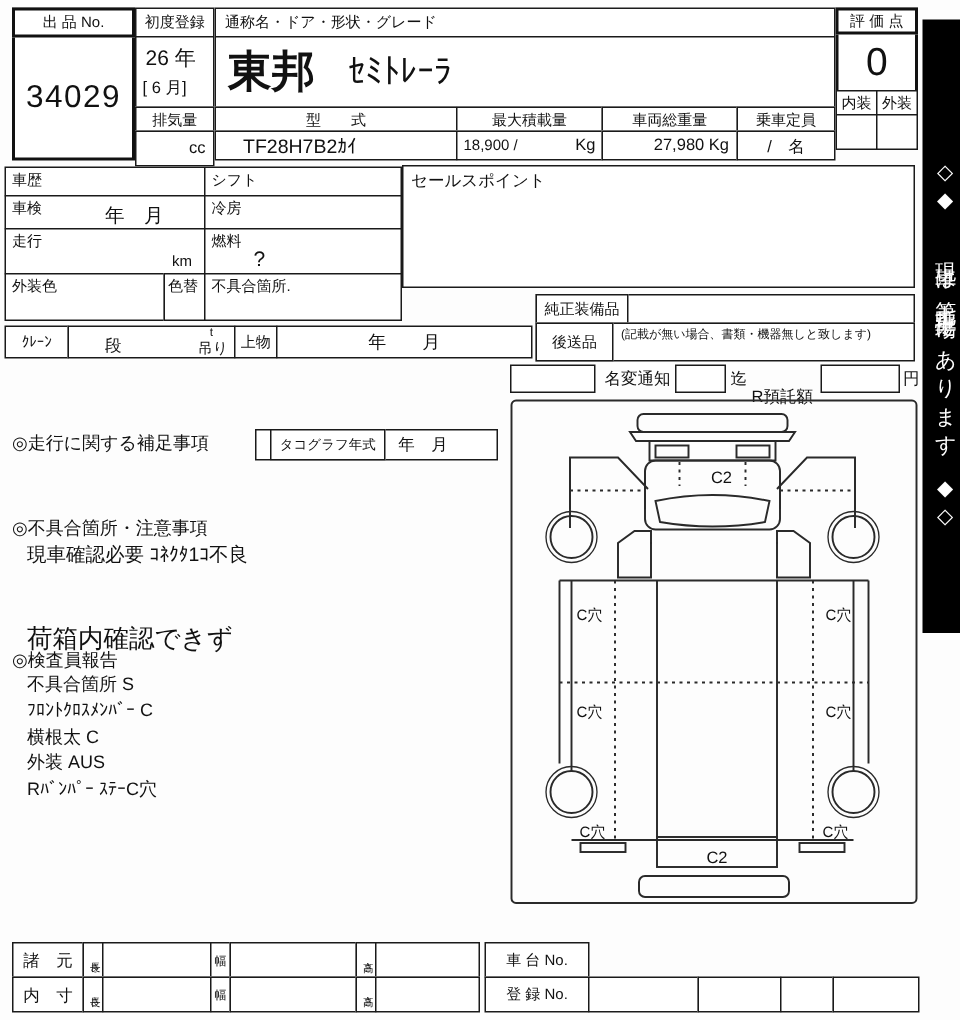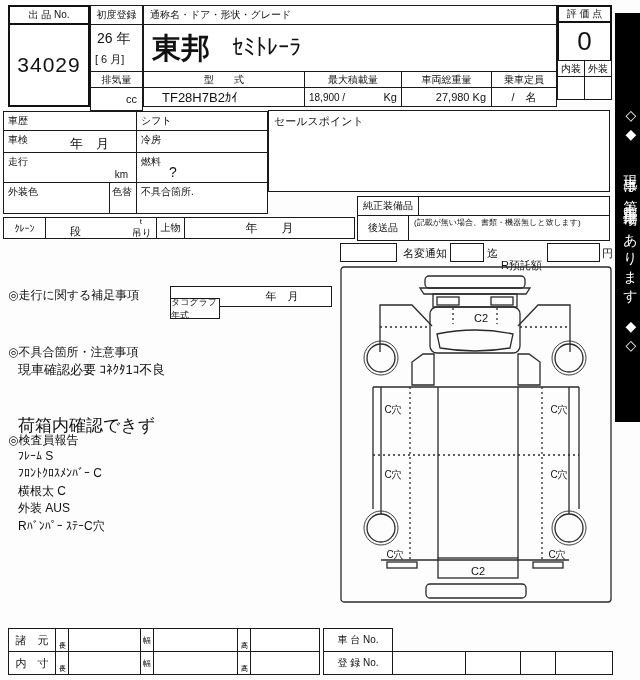--- a/index.html
+++ b/index.html
@@ -164,33 +164,33 @@
   <div class="b" style="left:340px;top:243px;width:57px;height:19px;"></div>
   <span class="t" style="left:403px;top:247px;font-size:11px;">名変通知</span>
   <div class="b" style="left:450px;top:243px;width:34px;height:19px;"></div>
   <span class="t" style="left:487px;top:247px;font-size:11px;">迄</span>
   <span class="t" style="left:501px;top:247px;font-size:11px;margin-top:12px;">R預託額</span>
   <div class="b" style="left:547px;top:243px;width:53px;height:19px;"></div>
   <span class="t" style="left:602px;top:247px;font-size:11px;">円</span>
 
   <span class="t" style="left:8px;top:289px;font-size:12px;">◎走行に関する補足事項</span>
   <div class="b" style="left:170px;top:286px;width:162px;height:21px;"></div>
-  <div class="b c" style="left:170px;top:286px;width:50px;height:21px;font-size:9px;margin-top:12px;">
+  <div class="b c" style="left:180px;top:286px;width:77px;height:21px;font-size:9px;">
     <span>タコグラフ年式</span>
     </div>
   <div class="nb c" style="left:232px;top:286px;width:100px;height:21px;font-size:11px;">
     <span>年　月</span>
     </div>
 
   <span class="t" style="left:8px;top:346px;font-size:12px;">◎不具合箇所・注意事項</span>
   <span class="t" style="left:18px;top:363px;font-size:13px;">現車確認必要 ｺﾈｸﾀ1ｺ不良</span>
   <span class="t" style="left:18px;top:381px;font-size:17px;margin-top:36px;">荷箱内確認できず</span>
 
   <span class="t" style="left:8px;top:434px;font-size:12px;">◎検査員報告</span>
-  <span class="t" style="left:18px;top:450px;font-size:12px;">ﾌﾚｰﾑ S</span>
+  <span class="t" style="left:18px;top:450px;font-size:12px;">不具合箇所 S</span>
   <span class="t" style="left:18px;top:467px;font-size:12px;">ﾌﾛﾝﾄｸﾛｽﾒﾝﾊﾞｰ C</span>
   <span class="t" style="left:18px;top:485px;font-size:12px;">横根太 C</span>
   <span class="t" style="left:18px;top:502px;font-size:12px;">外装 AUS</span>
   <span class="t" style="left:18px;top:520px;font-size:12px;">Rﾊﾞﾝﾊﾟｰ ｽﾃｰC穴</span>
 
   <div class="nb" style="left:340px;top:266px;width:272px;height:337px;">
     <svg width="272" height="337" viewBox="0 0 272 337" fill="none" stroke="#2a2a2a" stroke-width="1.3">
       <rect x="1" y="1" width="270" height="335" rx="3"></rect>
 
       <rect x="85" y="10" width="100" height="12" rx="4"></rect>

